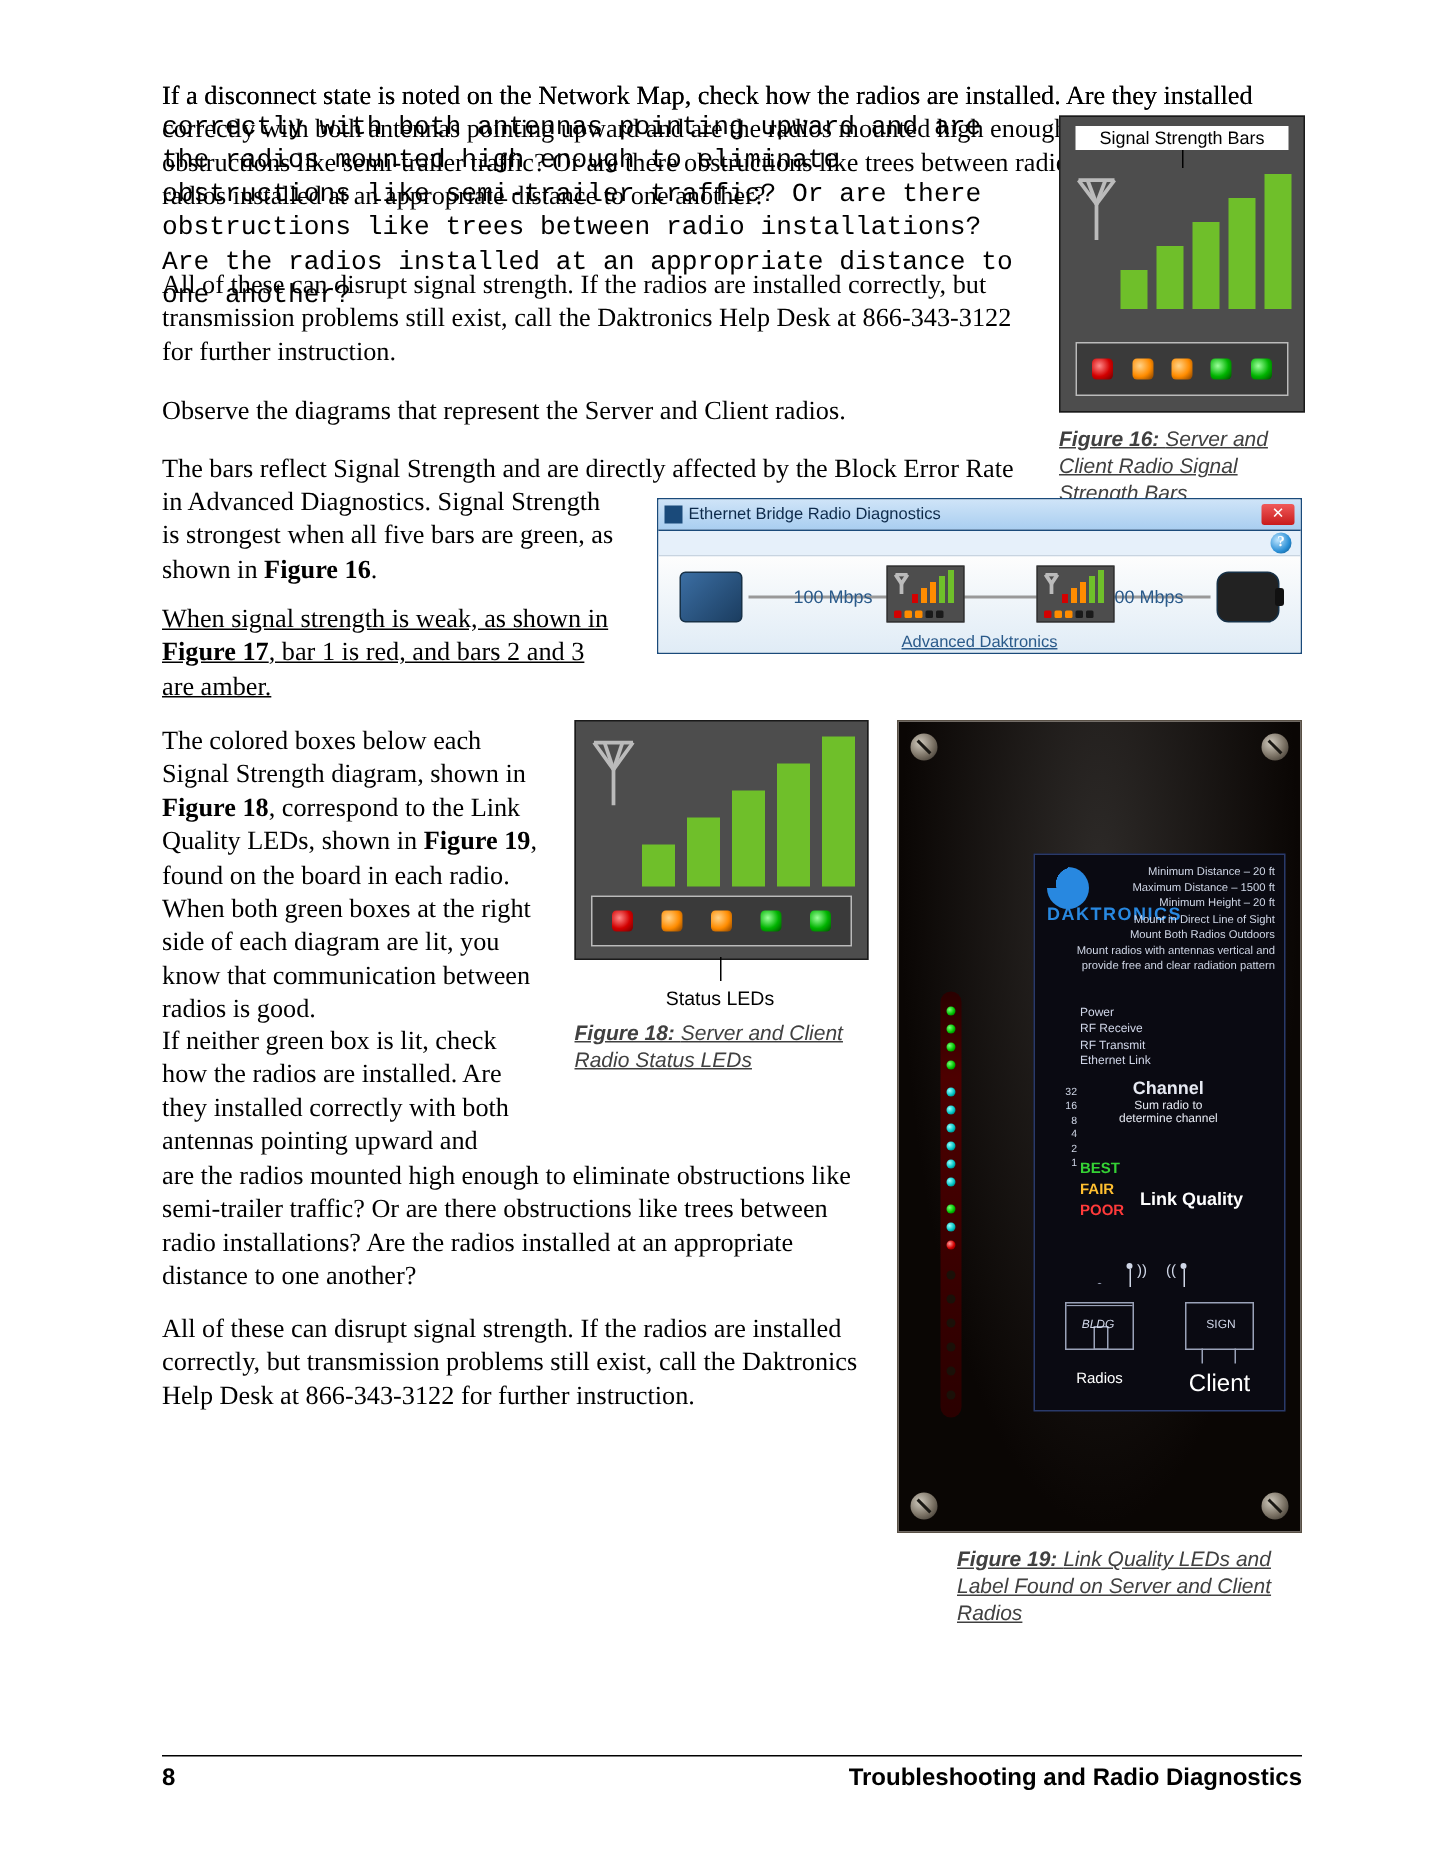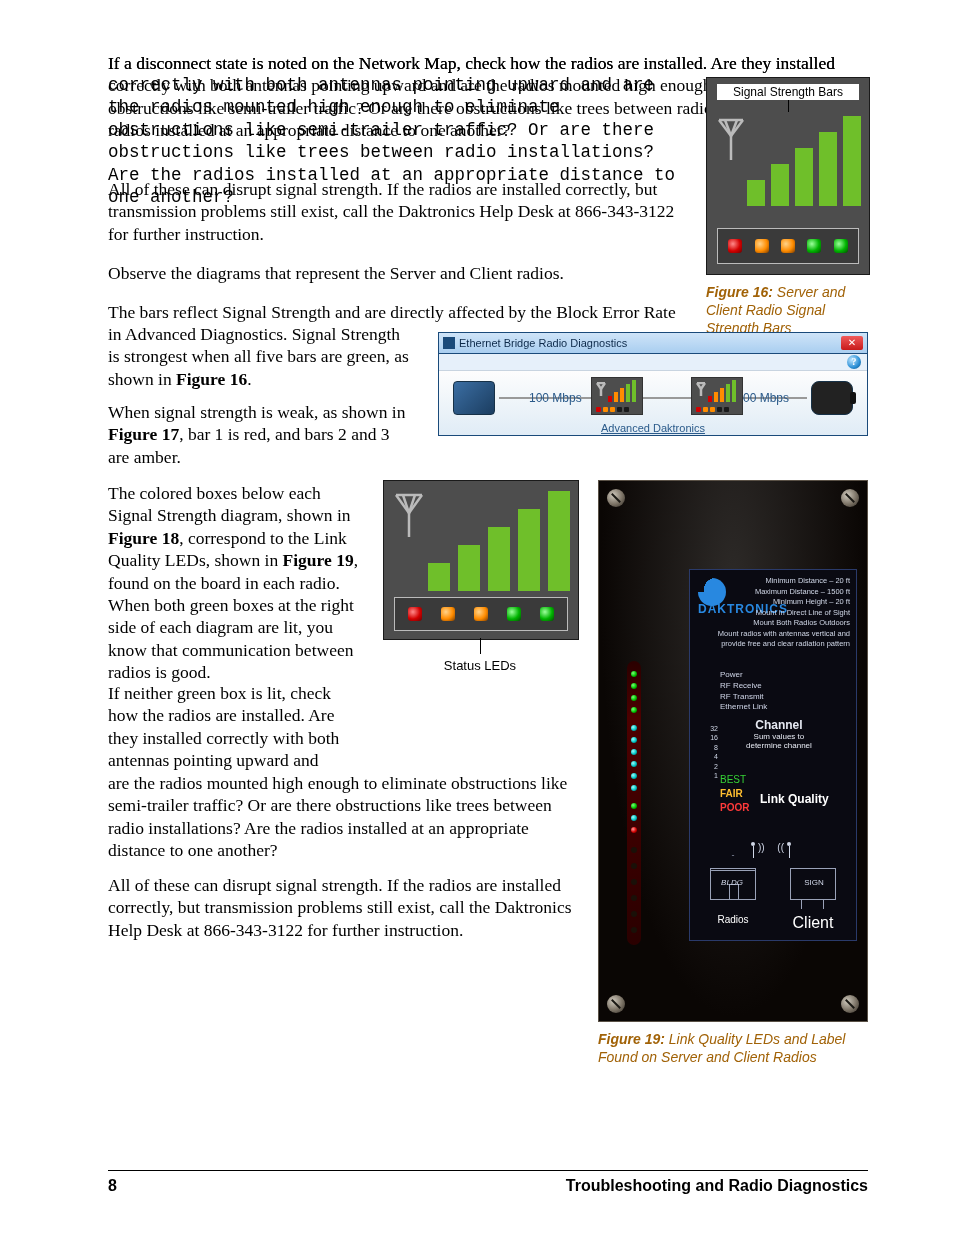--- a/index.html
+++ b/index.html
@@ -18,22 +18,23 @@
     left: 108px;
     top: 52px;
     width: 760px;
   }
   .para { margin: 0 0 16px 0; line-height: 1.28; }
   .bold { font-weight: bold; }
   .figcap {
     font-family: Arial, Helvetica, sans-serif;
     font-size: 14px;
     font-style: italic;
-    color: #a16207;
+    color: #404040;
     line-height: 1.3;
+    text-decoration: underline;
   }
   .figcap .figlabel { font-weight: bold; }
   
   .footer {
     position: absolute;
     left: 108px;
     width: 760px;
     top: 1170px;
     border-top: 1px solid #000;
     padding-top: 6px;
@@ -347,21 +348,21 @@
     color: #cfd6e6;
     text-align: right;
     width: 12px;
   }
   .fig19 .lq {
     position: absolute;
     left: 70px; top: 222px;
     font-size: 12px; font-weight: bold;
     color: #fff;
   }
-  .fig19 .best { position:absolute; left:30px; top:204px; font-size:10px; font-weight:normal; color:#35d135; }
+  .fig19 .best { position:absolute; left:30px; top:204px; font-size:10px; font-weight:bold; color:#35d135; }
   .fig19 .fair { position:absolute; left:30px; top:218px; font-size:10px; font-weight:bold; color:#ffbf30; }
   .fig19 .poor { position:absolute; left:30px; top:232px; font-size:10px; font-weight:bold; color:#ff3a3a; }
   .fig19 .diagram {
     position: absolute;
     left: 8px; right: 8px; top: 266px; height: 92px;
   }
   .fig19 .bldg, .fig19 .sign {
     position: absolute;
     width: 44px; height: 30px;
     border: 1px solid #9aa2b8;
@@ -410,21 +411,21 @@
   .fig19 .ledstrip .dot {
     position: absolute;
     left: 50%; transform: translateX(-50%);
     width: 6px; height: 6px;
     border-radius: 50%;
   }
   .fig19 .ledstrip .dgreen { background: radial-gradient(circle at 35% 35%, #7aff7a, #00c400 55%, #003d00); }
   .fig19 .ledstrip .dcyan  { background: radial-gradient(circle at 35% 35%, #9cffff, #00c4c4 55%, #003d3d); }
   .fig19 .ledstrip .dred   { background: radial-gradient(circle at 35% 35%, #ff9c9c, #d30000 55%, #4d0000); }
   .fig19 .ledstrip .doff   { background: #1a1008; }
-  .fig19cap { margin-top: 8px; }
+  .fig19cap { margin-top: 8px; margin-left: 40px; }
 
   .antenna svg, .mant svg { display:block; width:100%; height:100%; stroke:#bbb; stroke-width:2.5; fill:none; }
 
   .col1 { width: 560px; }
 </style>
 </head>
 <body>
 
 <div class="page">
   <p class="para col1" style="width:760px;">
@@ -447,21 +448,21 @@
 
 <div style="position:absolute; left:108px; top:262px; width:574px;" class="para">Observe the diagrams that represent the Server and Client radios.</div>
 
 <div style="position:absolute; left:108px; top:301px; width:574px; line-height:1.28;" class="para">
   The bars reflect Signal Strength and are directly affected by the Block Error Rate
 </div>
 <div style="position:absolute; left:108px; top:323px; width:306px; line-height:1.28;" class="para">
   in Advanced Diagnostics. Signal Strength is strongest when all five bars are green, as shown in <span class="bold">Figure 16</span><span>.</span>
 </div>
 
-<div style="position:absolute; left:108px; top:401px; width:306px; line-height:1.28;" class="para">
+<div style="position:absolute; left:108px; top:401px; width:306px; line-height:1.28;text-decoration:underline;" class="para">
   <span>When signal strength is weak, as shown in </span><span class="bold">Figure 17</span><span>, bar 1 is red, and bars 2 and 3 are amber.</span>
 </div>
 
 <div style="position:absolute; left:108px; top:482px; width:254px; line-height:1.28;" class="para">
   <span>The colored boxes below each Signal Strength diagram, shown in </span><span class="bold">Figure 18</span><span>, correspond to the Link Quality LEDs, shown in </span><span class="bold">Figure 19</span><span>, found on the board in each radio. When both green boxes at the right side of each diagram are lit, you know that communication between radios is good.</span>
 </div>
 
 <div style="position:absolute; left:108px; top:682px; width:254px; line-height:1.28;" class="para">
   If neither green box is lit, check how the radios are installed. Are they installed correctly with both antennas pointing upward and
 </div>
@@ -594,20 +595,23 @@
     <div class="ledrow">
       <div class="led red"></div>
       <div class="led amber"></div>
       <div class="led amber"></div>
       <div class="led green"></div>
       <div class="led green"></div>
     </div>
   </div>
   <div class="tick"></div>
   <div class="label18">Status LEDs</div>
+  <div class="figcap fig18cap">
+    <span class="figlabel">Figure 18: </span><span>Server and Client Radio Status LEDs</span>
+  </div>
 </div>
 
 <div class="fig19">
   <div class="panel">
     <div class="screw sTL"></div>
     <div class="screw sTR"></div>
     <div class="screw sBL"></div>
     <div class="screw sBR"></div>
 
     <div class="ledstrip">
@@ -653,21 +657,21 @@
       <div class="chnums">
         <div>32</div>
         <div>16</div>
         <div>8</div>
         <div>4</div>
         <div>2</div>
         <div>1</div>
       </div>
       <div class="channel">
         <div class="ct">Channel</div>
-        <div class="cs" style="white-space:pre-line;">Sum values to
+        <div class="cs" style="white-space:pre-line;">Sum radio to
 determine channel</div>
       </div>
       <div class="best">BEST</div>
       <div class="fair">FAIR</div>
       <div class="poor">POOR</div>
       <div class="lq">Link Quality</div>
       <div class="diagram">
         <div class="bldg"></div>
         <div class="blabel">BLDG</div>
         <div class="stick stickL">

